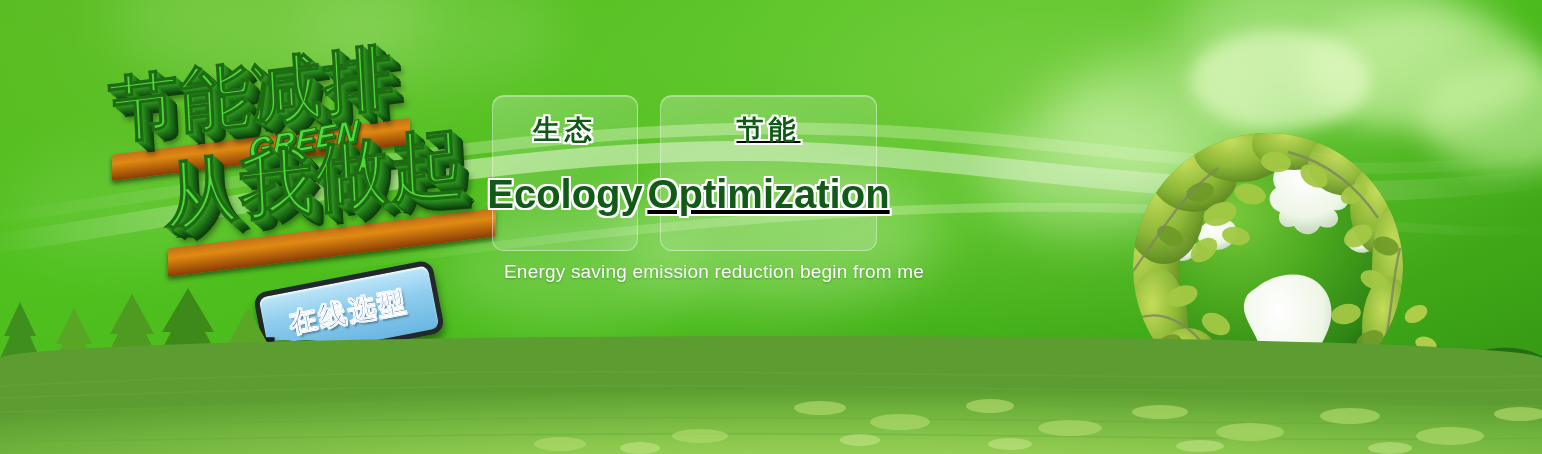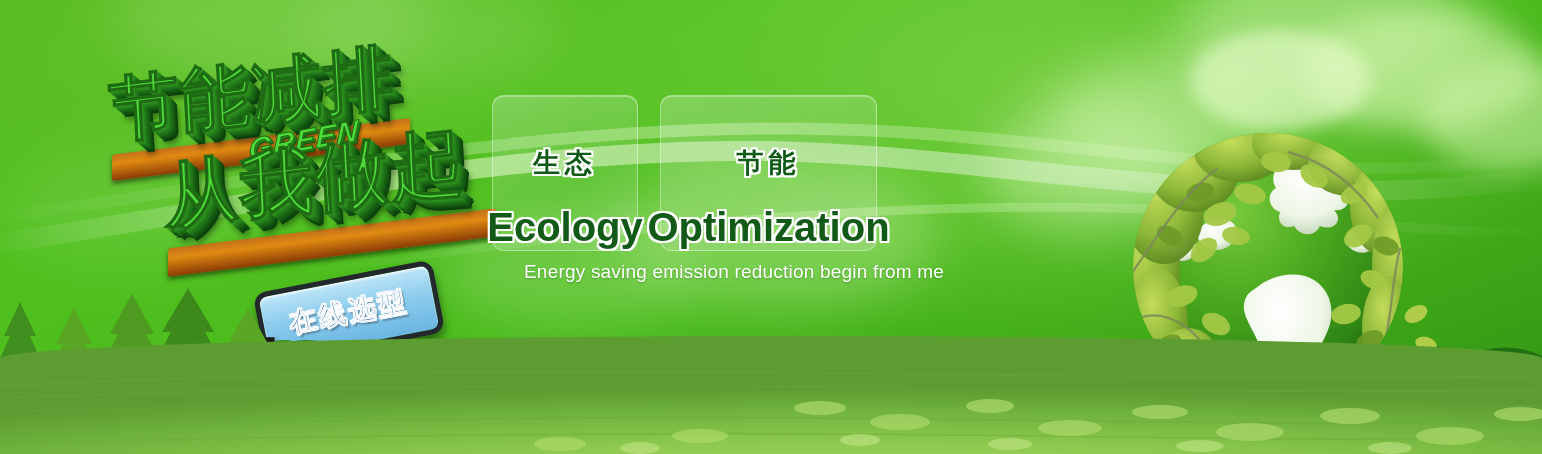--- a/index.html
+++ b/index.html
@@ -99,42 +99,42 @@
 
   
   .cards{position:absolute;left:492px;top:95px;display:flex;gap:22px;align-items:stretch;}
   .card{
     position:relative;
     height:156px;
     border-radius:12px;
     background:linear-gradient(155deg,rgba(255,255,255,.24),rgba(255,255,255,.10) 55%,rgba(255,255,255,.17));
     border:1px solid rgba(255,255,255,.38);
     box-shadow:inset 0 1px 0 rgba(255,255,255,.35);
-    display:flex;flex-direction:column;align-items:center;justify-content:flex-end;
+    display:flex;flex-direction:column;align-items:center;justify-content:flex-start;
     padding:16px 18px 0 18px;
   }
   .card-cn{
     font-size:27px;font-weight:bold;letter-spacing:5px;
     color:#0e5a16;
     text-shadow:
       -2px -2px 0 #fff,2px -2px 0 #fff,-2px 2px 0 #fff,2px 2px 0 #fff,
       0 -2px 0 #fff,0 2px 0 #fff,-2px 0 0 #fff,2px 0 0 #fff;
     white-space:nowrap;
   }
   .card-en{
     margin-top:24px;
     font-size:40px;font-weight:bold;letter-spacing:0px;
     color:#125a18;
     text-shadow:
       -2px -2px 0 #fff,2px -2px 0 #fff,-2px 2px 0 #fff,2px 2px 0 #fff,
       0 -2px 0 #fff,0 2px 0 #fff,-2px 0 0 #fff,2px 0 0 #fff;
     white-space:nowrap;
   }
   .tagline{
-    position:absolute;left:524px;top:261px;
+    position:absolute;left:504px;top:261px;
     font-size:19px;color:#ffffff;letter-spacing:.2px;
     text-shadow:0 1px 2px rgba(0,70,0,.35);
     white-space:nowrap;
   }
 
   
   .globe-wrap{position:absolute;left:1108px;top:118px;width:330px;height:312px;}
   .globe-shadow{
     position:absolute;left:24px;bottom:2px;width:280px;height:34px;
     background:radial-gradient(ellipse at center, rgba(20,60,10,.55) 0%, rgba(20,60,10,0) 72%);
@@ -196,21 +196,21 @@
   <svg class="hand-cursor" style="position:absolute;left:238px;top:330px;" viewBox="0 0 64 76">
     <path d="M22,8 L28,8 L28,38 L31,38 L31,26 L37,26 L37,38 L40,38 L40,29 L46,29 L46,40 L49,40
              L49,34 L55,34 L55,54 C55,64 48,72 38,72 L28,72 C20,72 14,66 10,58 L2,44 L8,38 L16,46 L22,46 Z" fill="#ffffff" stroke="#1a1a1a" stroke-width="4" stroke-linejoin="miter"></path>
   </svg>
 
   <div class="cards">
     <div class="card" style="width:146px;">
       <div class="card-cn">生态</div>
       <div class="card-en">Ecology</div>
     </div>
-    <div class="card" style="width:217px;">
+    <div class="card" style="width:217px;text-decoration:underline;">
       <div class="card-cn">节能</div>
       <div class="card-en">Optimization</div>
     </div>
   </div>
 
   <div class="tagline">Energy saving emission reduction begin from me</div>
 
   <svg class="treeline" viewBox="0 0 1542 60" preserveAspectRatio="none">
     <g fill="#1f6b12" opacity=".92">
       <path d="M0,60 L0,44 Q18,30 36,42 Q54,26 74,40 Q96,28 116,42 Q140,30 160,44 L160,60 Z"></path>

